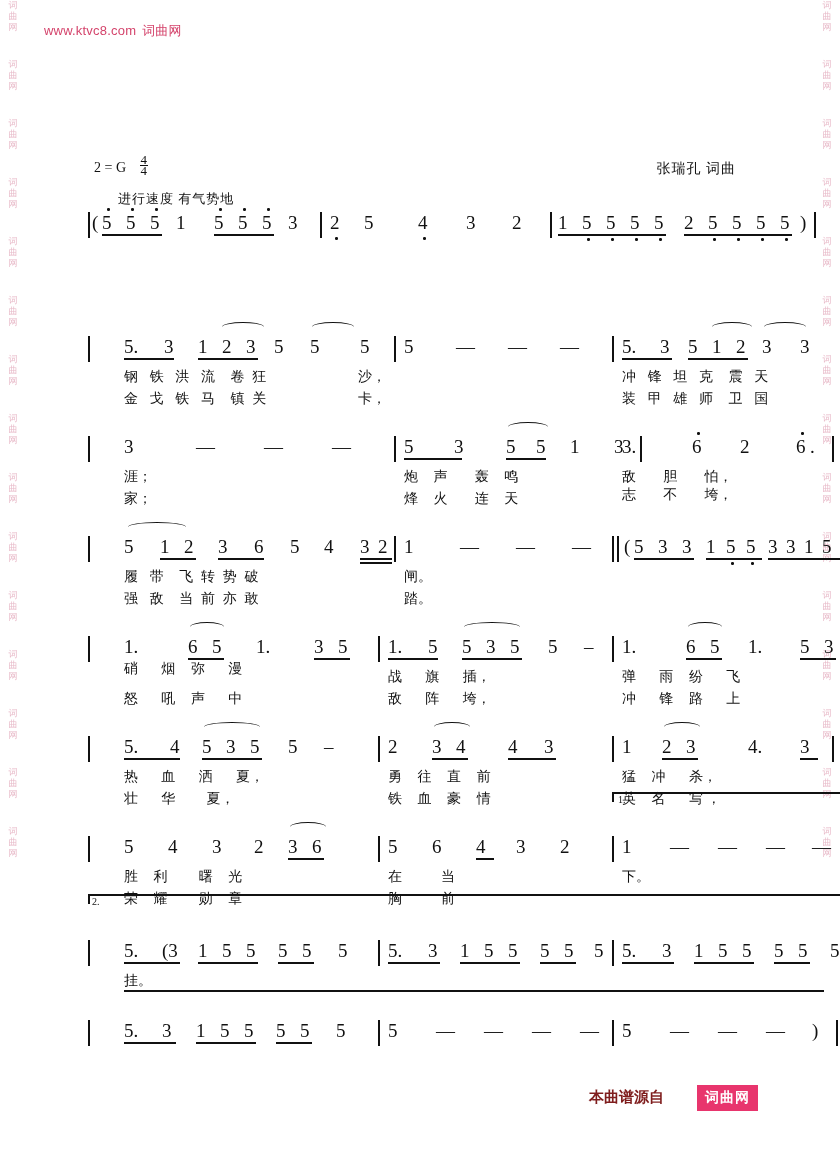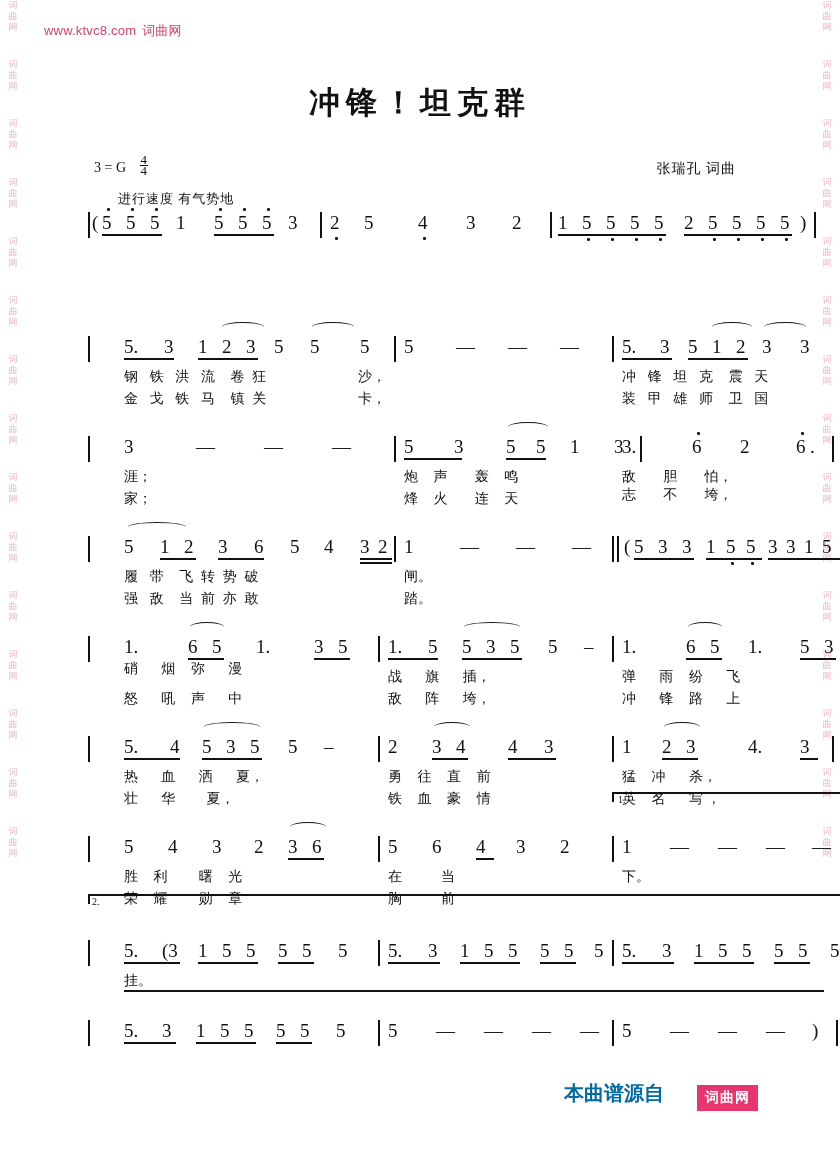--- a/index.html
+++ b/index.html
@@ -145,23 +145,23 @@
   .vbox-label {
     position: absolute;
     font-size: 10px;
     color: #111;
     font-family: "Liberation Serif", serif;
   }
 
   .footer {
     position: absolute;
     right: 56px; bottom: 62px;
-    font-size: 20px;
+    font-size: 15px;
     font-weight: bold;
-    color: #0369a1;
+    color: #7f1d1d;
     font-family: "Liberation Sans", sans-serif;
   }
   .footer-badge {
     position: absolute;
     right: 56px; bottom: 58px;
     background: #e8356d;
     color: #fff;
     font-size: 14px;
     font-weight: bold;
     padding: 4px 8px;
@@ -206,24 +206,23 @@
   <div class="wm-block">词<br>曲<br>网</div>
   <div class="wm-block">词<br>曲<br>网</div>
 </div>
 
 <div class="page">
 
   <div class="site-url">
     <span>www.ktvc8.com</span><span class="cn">词曲网</span>
   </div>
 
-  <div class="title">冲锋！坦克群</div>
 
   <div class="keysig">
-    <span>3 = G</span>
+    <span>2 = G</span>
     <span class="frac">
       <span class="num">4</span>
       <span class="den">4</span>
     </span>
   </div>
 
   <div class="composer">张瑞孔 词曲</div>
   <div class="tempo">进行速度 有气势地</div>
 
   <div class="score">

